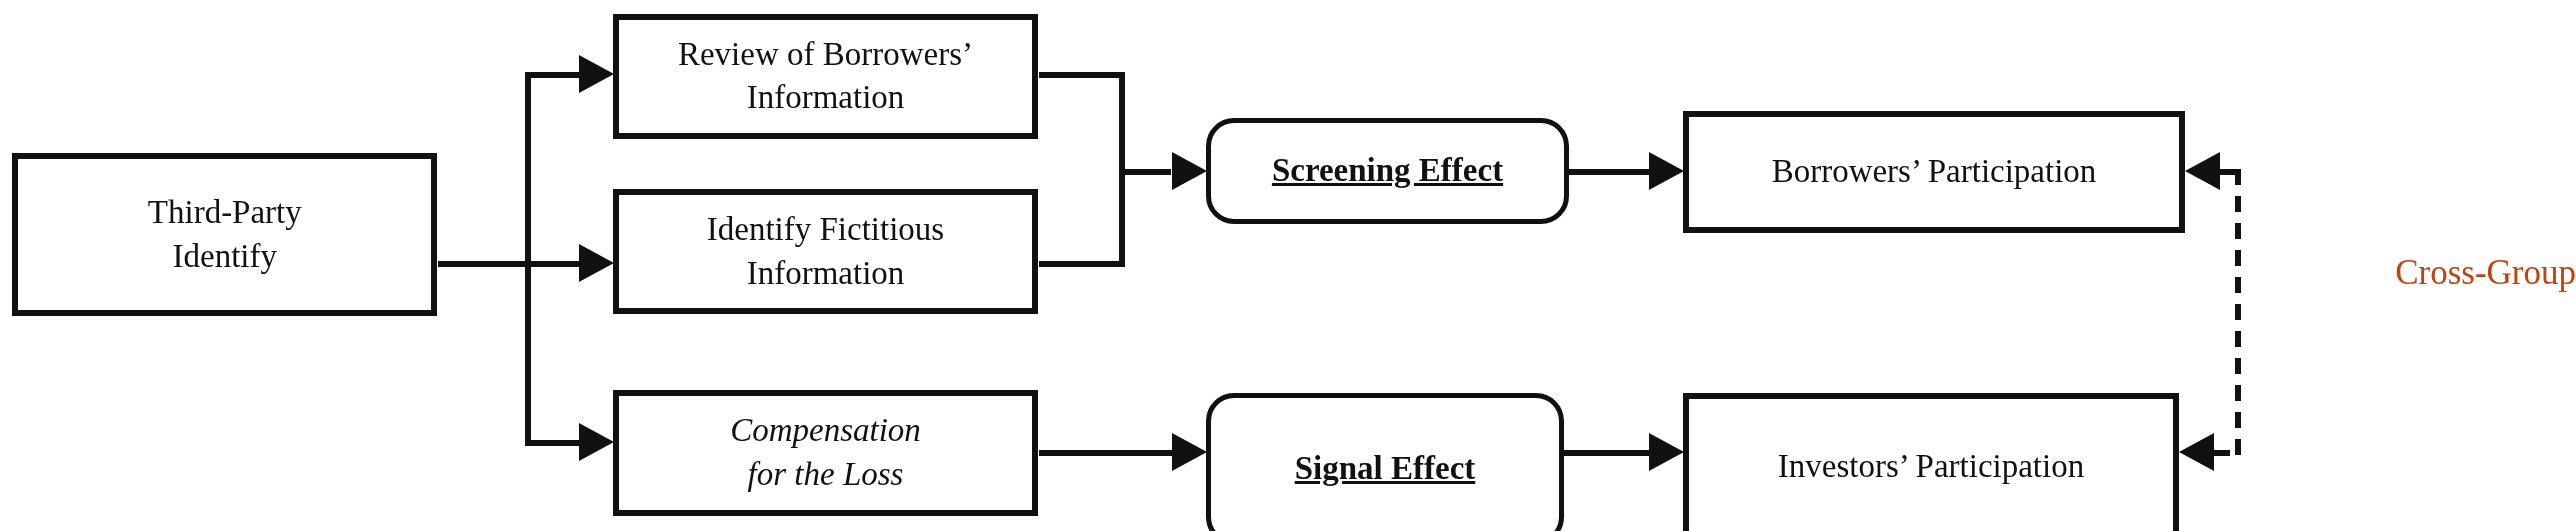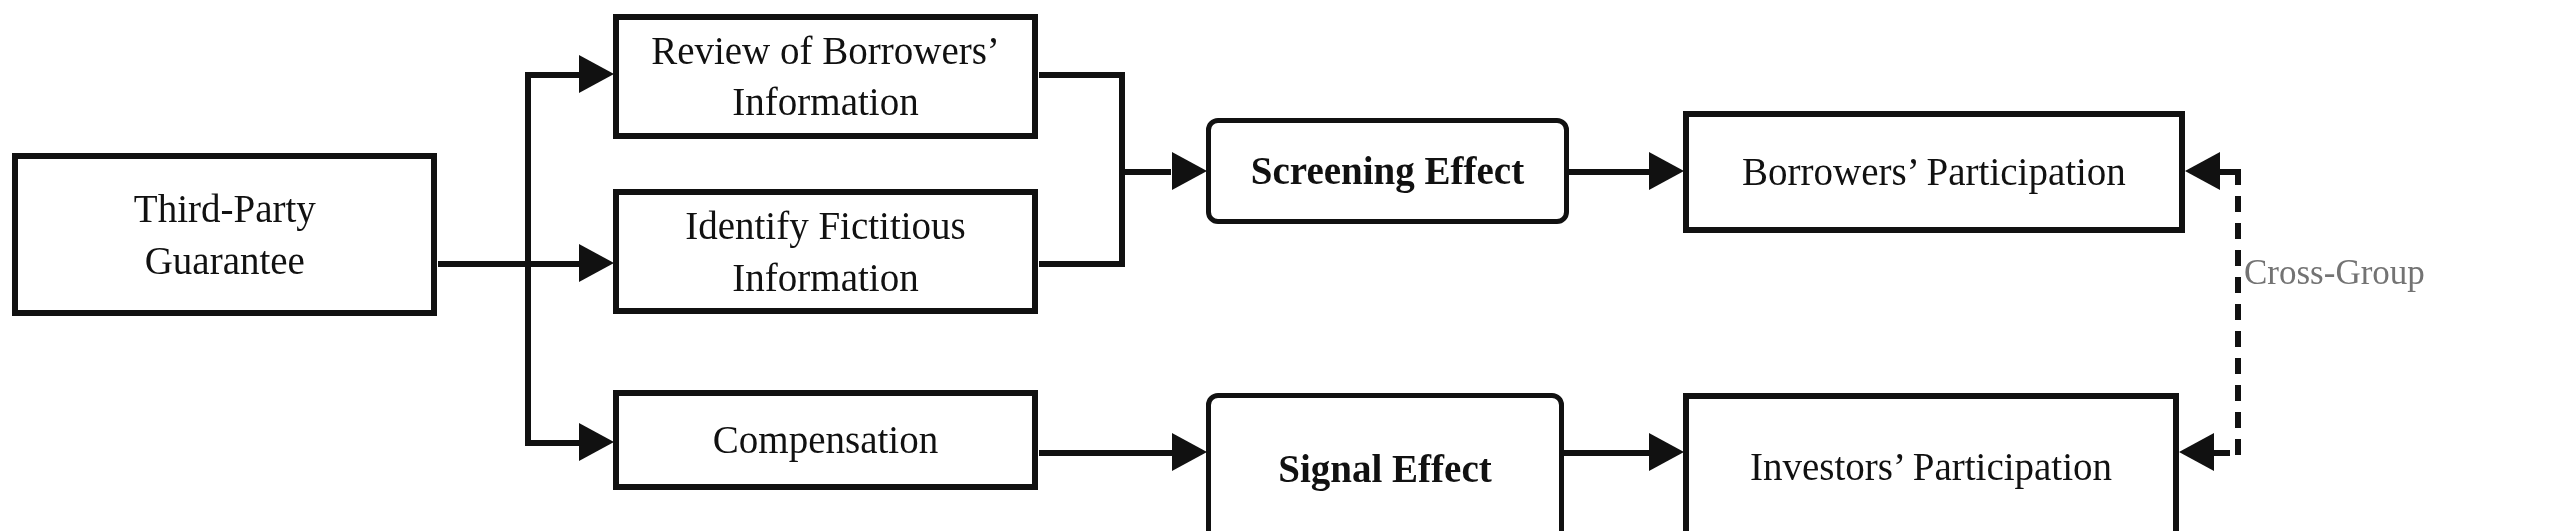--- a/index.html
+++ b/index.html
@@ -12,24 +12,24 @@
   }
   .canvas{position:absolute;left:0;top:0;width:2576px;height:532px;}
   .box{
     position:absolute;
     border:6.2px solid #111111;
     background:#ffffff;
     display:flex;flex-direction:column;
     align-items:center;justify-content:center;
     text-align:center;
     box-sizing:border-box;
-    font-size:39px;line-height:1.32;
+    font-size:33px;line-height:1.32;
     color:#111111;
   }
-  .box.rounded{border-radius:12px;border-width:5.5px;}
+  .box.rounded{border-radius:28px;border-width:5.5px;text-decoration:underline;}
   .box.bold{font-weight:700;}
   .hline{position:absolute;height:5.5px;background:#111111;}
   .vline{position:absolute;width:5.5px;background:#111111;}
   .hdash{
     position:absolute;height:5.5px;
     background:repeating-linear-gradient(to right,#111111 0px,#111111 16px,transparent 16px,transparent 27px);
   }
   .vdash{
     position:absolute;width:5.5px;
     background:repeating-linear-gradient(to bottom,#111111 0px,#111111 16px,transparent 16px,transparent 27px);
@@ -42,48 +42,49 @@
   }
   .arr-l{
     position:absolute;width:0;height:0;
     border-top:19px solid transparent;
     border-bottom:19px solid transparent;
     border-right:35px solid #111111;
   }
   .floating-label{
     position:absolute;
     display:flex;flex-direction:column;
-    align-items:flex-start;justify-content:center;
+    align-items:flex-end;justify-content:center;
     text-align:center;
     font-size:35px;line-height:1.3;
-    color:#737373;
+    color:#c2410c;
   }
 </style>
 </head>
 <body>
 
 <div class="canvas">
 
   <div class="box" style="left:12.3px;top:153px;width:425px;height:163px;">
     <span>Third-Party</span>
-    <span>Guarantee</span>
+    <span>Identify</span>
   </div>
 
   <div class="box" style="left:613px;top:13.6px;width:425px;height:125px;">
     <span>Review of Borrowers’</span>
     <span>Information</span>
   </div>
 
   <div class="box" style="left:613px;top:189px;width:425px;height:125px;">
     <span>Identify Fictitious</span>
     <span>Information</span>
   </div>
 
-  <div class="box" style="left:613px;top:390px;width:425px;height:100px;">
+  <div class="box" style="left:613px;top:390px;width:425px;height:126px;font-style:italic;">
     <span>Compensation</span>
+    <span>for the Loss</span>
   </div>
 
   <div class="box rounded bold" style="left:1206px;top:118px;width:363px;height:106px;">
     <span>Screening Effect</span>
   </div>
 
   <div class="box rounded bold" style="left:1206px;top:393px;width:358px;height:152px;">
     <span>Signal Effect</span>
   </div>
 

